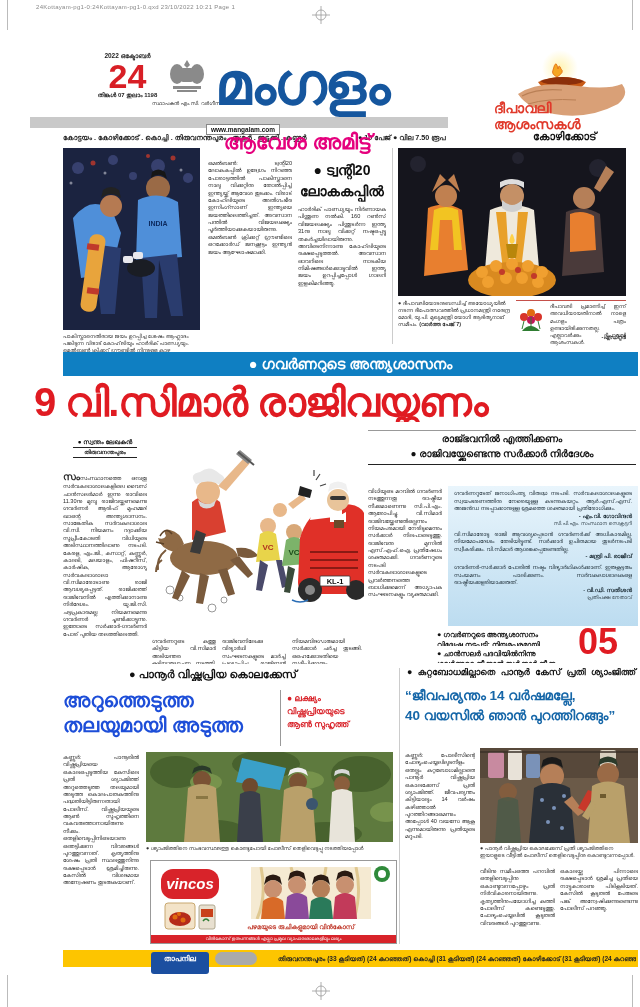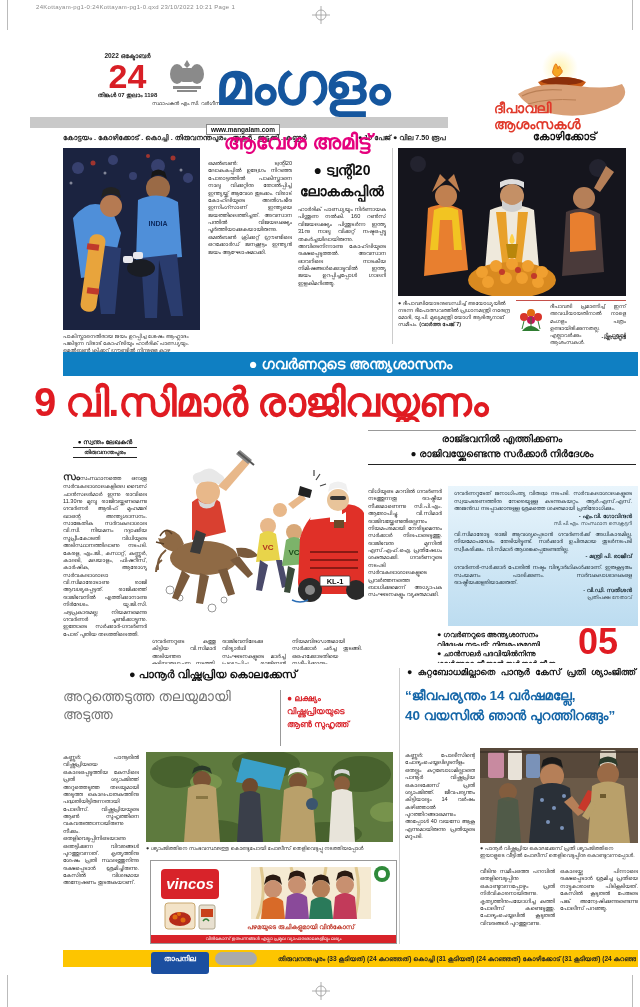--- a/index.html
+++ b/index.html
@@ -9,21 +9,21 @@
   .small{font-size:5.6px;line-height:1.32;text-align:justify;color:#2a2a2a;overflow:hidden;}
   .cap{font-size:5.4px;line-height:1.3;color:#333;overflow:hidden;}
   .rule{background:#222;height:1px;}
   .vline{width:1px;background:#bbb;}
   .printline{font-size:6px;color:#888;letter-spacing:.3px;}
   .masthead{font-weight:bold;color:#15569e;font-size:58px;line-height:1;letter-spacing:-2px;white-space:nowrap;}
   .dateday{font-size:34px;font-weight:bold;color:#d81f26;line-height:.95;}
   .kickerbar{background:#0f7fc2;color:#fff;font-weight:bold;font-size:14.5px;text-align:center;line-height:24px;overflow:hidden;white-space:nowrap;}
   .mainhead{color:#e01b22;font-weight:800;font-size:40px;letter-spacing:-1px;white-space:nowrap;overflow:hidden;line-height:1;}
   .pinkhead{color:#e5007d;font-weight:700;font-size:21px;white-space:nowrap;overflow:hidden;}
-  .redhead{color:#737373;font-weight:400;font-size:14px;line-height:1.25;overflow:hidden;}
+  .redhead{color:#1d4ed8;font-weight:700;font-size:20px;line-height:1.25;overflow:hidden;}
   .bluehead{color:#1566a8;font-weight:800;font-size:13.5px;line-height:1.45;overflow:hidden;}
   .kickerline{font-weight:bold;font-size:10.5px;color:#111;text-align:center;white-space:nowrap;overflow:hidden;}
   .subbullet{font-weight:bold;font-size:10px;color:#111;text-align:center;line-height:1.5;overflow:hidden;}
   .cricketbullet{font-weight:bold;font-size:14px;color:#111;line-height:1.5;text-align:center;overflow:hidden;}
   .sidenote{color:#d81f26;font-weight:bold;font-size:8.5px;line-height:1.5;overflow:hidden;}
   .byline{font-size:6.3px;font-weight:bold;text-align:center;color:#111;}
   .quotebox{background:linear-gradient(180deg,#e9f5fc 0%,#bcdcf0 100%);overflow:hidden;}
   .quote{font-size:5.6px;line-height:1.35;text-align:justify;color:#20303a;}
   .qsign{font-size:5.8px;font-weight:bold;text-align:right;color:#1a2a33;}
   .qrole{font-size:5.2px;text-align:right;color:#3a4a53;}
@@ -379,21 +379,21 @@
     </g>
     <g>
       <circle cx="196" cy="32" r="8" fill="#8a5e3c"></circle>
       <path d="M188 24 q8 -6 16 0 l-1 -5 q-7 -4 -14 0z" fill="#d8d8d8"></path>
       <path d="M186 40 q10 -6 20 0 l3 50 -26 0z" fill="#e8e4da"></path>
     </g>
   </svg>
   <div class="abs cap" style="left:146px;top:845px;width:247px;height:10px;">● ശ്യാംജിത്തിനെ സംഭവസ്ഥലത്തു കൊണ്ടുപോയി പോലീസ് തെളിവെടുപ്പു നടത്തിയപ്പോൾ</div>
 
   <div class="abs adbox" style="left:150px;top:860px;width:245px;height:82px;">
-    <div class="abs" style="left:10px;top:8px;width:58px;height:30px;background:#d8232a;border-radius:4px;color:#fff;font-weight:800;font-size:15px;text-align:center;line-height:30px;font-style:italic;">vincos</div>
+    <div class="abs" style="left:10px;top:8px;width:58px;height:30px;background:#d8232a;border-radius:12px;color:#fff;font-weight:800;font-size:15px;text-align:center;line-height:30px;font-style:italic;">vincos</div>
     <svg class="abs" style="left:12px;top:40px;" width="56" height="30" viewBox="0 0 56 30">
       <rect x="2" y="2" width="30" height="26" rx="3" fill="#f3e3c8" stroke="#c8a870" stroke-width="1"></rect>
       <ellipse cx="17" cy="18" rx="11" ry="7" fill="#b52a1a"></ellipse>
       <g fill="#e06a10">
           <circle cx="12" cy="16" r="2.5"></circle>
           <circle cx="20" cy="19" r="2.5"></circle>
           <circle cx="16" cy="13" r="2"></circle>
         </g>
       <rect x="36" y="4" width="16" height="24" rx="2" fill="#e8e0d0" stroke="#b0a890" stroke-width="1"></rect>
       <rect x="38" y="8" width="12" height="8" fill="#c8401a"></rect>

